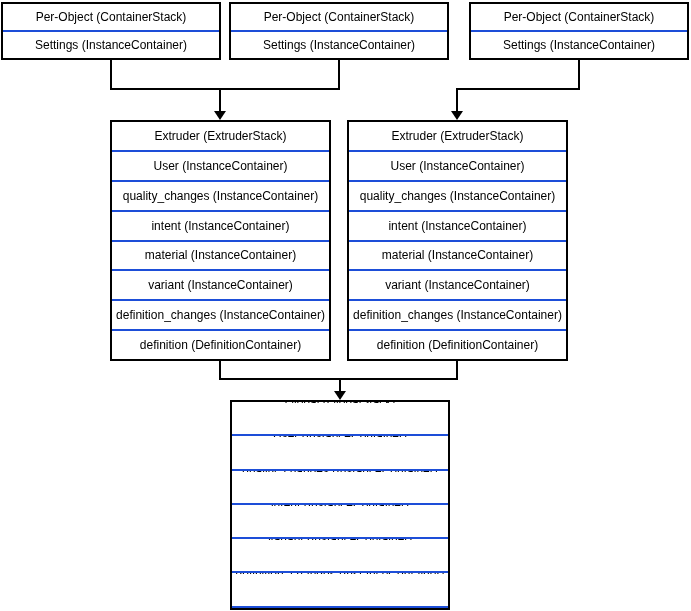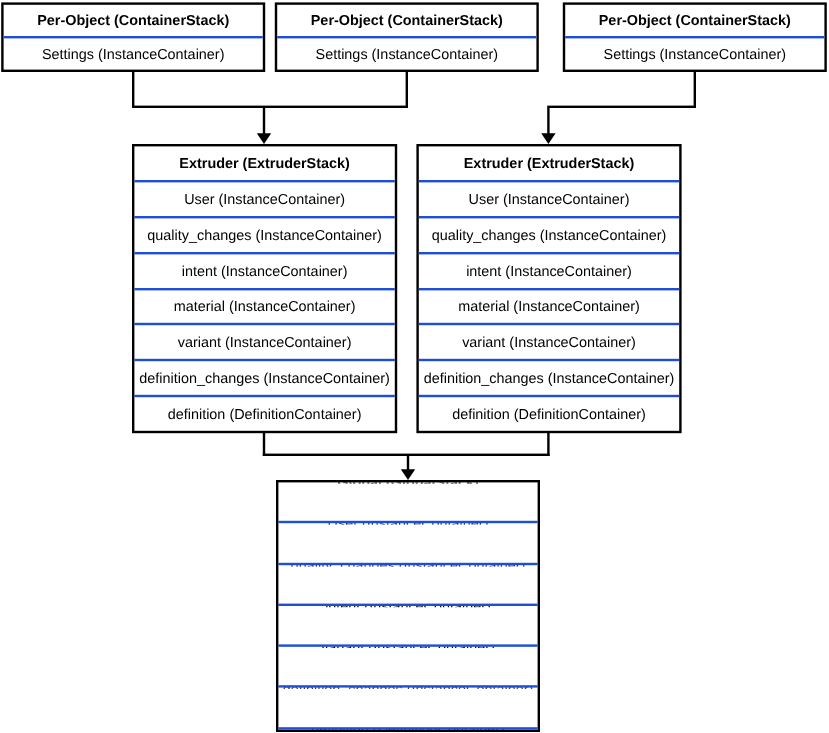--- a/index.html
+++ b/index.html
@@ -31,21 +31,21 @@
     align-items: center;
     justify-content: center;
     text-align: center;
     white-space: nowrap;
     overflow: hidden;
   }
   .cell + .cell {
     border-top: 2px solid #1d4ed8;
   }
   .cell.title {
-    font-weight: bold;
+    font-weight: normal;
   }
   .line {
     position: absolute;
     background: #000000;
   }
   .arrowhead {
     position: absolute;
     width: 0;
     height: 0;
     border-left: 6px solid transparent;

